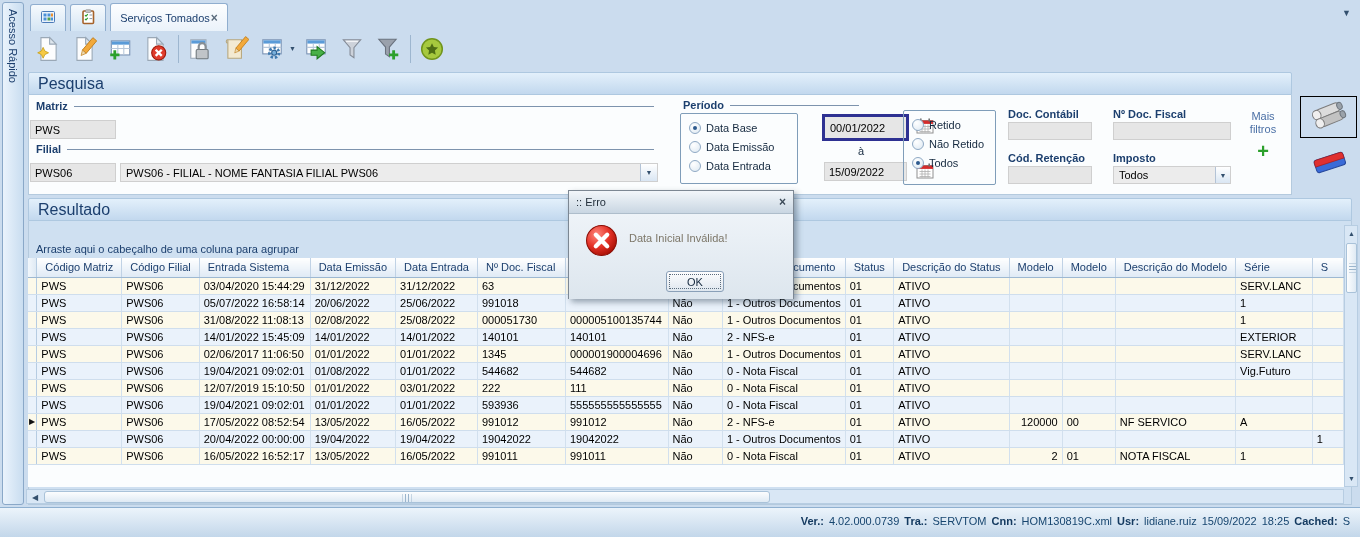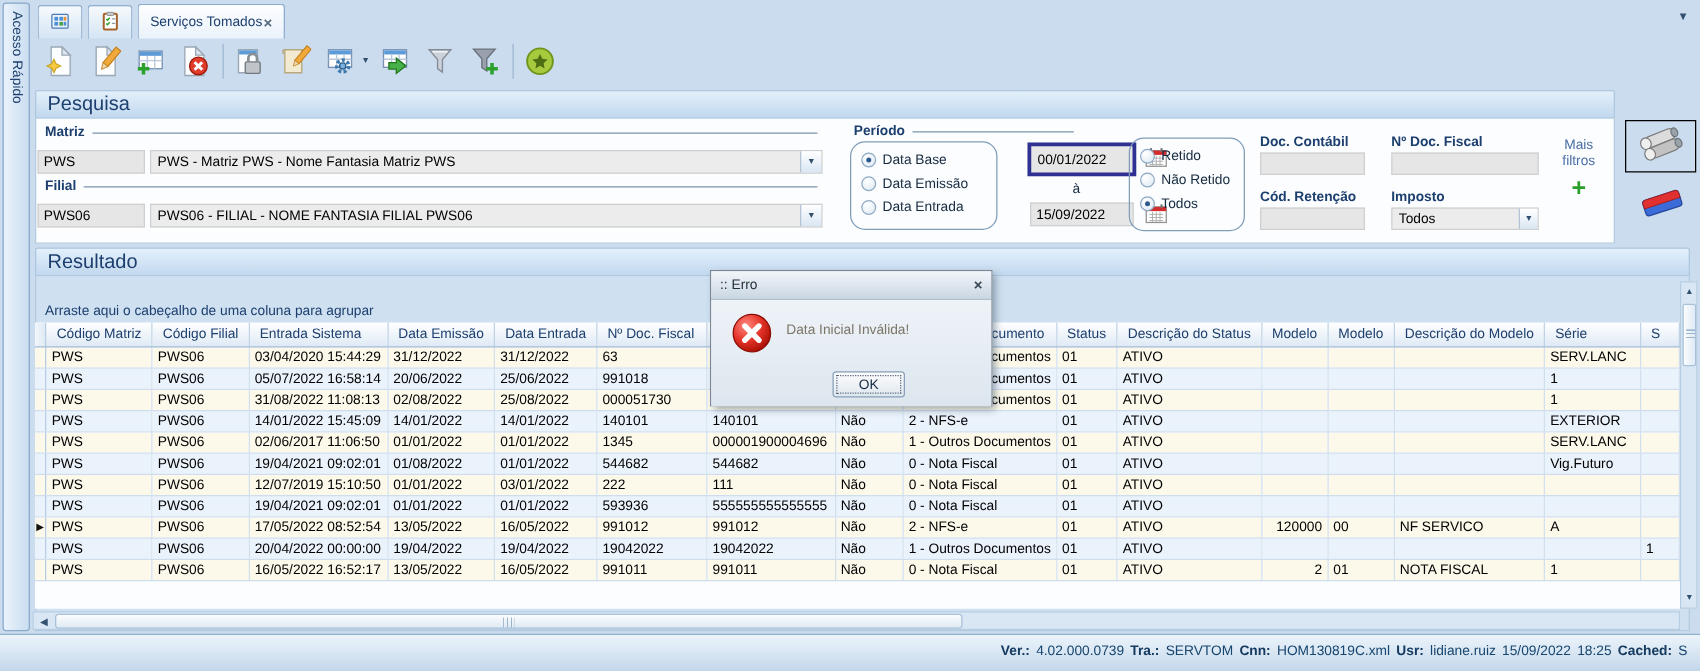--- a/index.html
+++ b/index.html
@@ -39,21 +39,21 @@
   .fgroup { position:absolute; display:flex; align-items:center; gap:6px; }
   .flabel { color:#1c3f6e; font-weight:bold; font-size:11px; white-space:nowrap; }
   .fline { flex:1; height:1px; background:#7d93ad; }
   .tinput { position:absolute; background:#e6e6e6; border:1px solid #cfcfcf; display:flex; align-items:center; padding:0 4px; color:#000; overflow:hidden; white-space:nowrap; }
   .combo { position:absolute; background:#ececec; border:1px solid #cfcfcf; display:flex; align-items:center; }
   .combo-text { flex:1; padding:0 5px; overflow:hidden; white-space:nowrap; }
   .combo-btn { width:17px; align-self:stretch; border-left:1px solid #b3c3d6; background:linear-gradient(#ffffff,#d9e6f3);
     display:flex; align-items:center; justify-content:center; }
   .combo-btn span { font-size:7px; color:#33506e; }
 
-  .grpbox { position:absolute; border:1px solid #7f9db9; border-radius:12px; background:transparent; }
+  .grpbox { position:absolute; border:1px solid #7f9db9; border-radius:2px; background:transparent; }
   .radio-row { position:absolute; display:flex; align-items:center; gap:5px; }
   .radio { position:relative; width:12px; height:12px; border-radius:50%; border:1px solid #8fa9c4; background:radial-gradient(circle at 35% 30%, #ffffff, #dce8f2); }
   .radio.checked::after { content:''; position:absolute; left:3px; top:3px; width:4px; height:4px; border-radius:50%; background:#2d5a8e; }
   .radio-label { color:#15293f; white-space:nowrap; }
 
   #date-start-wrap { left:822px; top:114px; width:87px; height:27px; border:3px solid #2e3192; background:#e6e6e6; display:flex; align-items:center; padding-left:5px; }
   #date-end { left:824px; top:162px; width:83px; height:19px; }
   .cal-btn { position:absolute; width:18px; height:16px; background:transparent; border:none; }
   #range-sep { left:858px; top:145px; color:#15293f; }
 
@@ -90,21 +90,21 @@
   #vthumb { position:absolute; left:1px; top:17px; width:11px; height:50px; background:linear-gradient(90deg,#fcfdfe,#dfeaf4); border:1px solid #a9c2d9; border-radius:2px; }
   #vthumb .grip { position:absolute; top:50%; left:2px; width:7px; height:9px; transform:translateY(-50%);
     background:repeating-linear-gradient(#9ab4cc 0 1px,transparent 1px 3px); }
 
   
   #statusbar { left:0; top:507px; width:1360px; height:30px; background:linear-gradient(#ecf4fb,#c3d7ea); border-top:1px solid #8fb0d0;
     display:flex; align-items:center; justify-content:flex-end; gap:5px; padding:0 10px 4px 0; color:#16456f; }
   #statusbar b { color:#143a60; }
 
   
-  #error-dialog { left:568px; top:216px; width:226px; height:109px; border:1px solid #7c8793; background:#e6edf4;
+  #error-dialog { left:568px; top:190px; width:226px; height:109px; border:1px solid #7c8793; background:#e6edf4;
     box-shadow:3px 3px 6px rgba(40,60,80,.45); z-index:50; }
   .dlg-title { height:23px; background:linear-gradient(#f2f6fa,#c9d6e2); border-bottom:1px solid #aebdcb;
     display:flex; align-items:center; padding:0 7px; color:#24303c; }
   .dlg-title-text { flex:1; }
   .dlg-close { font-weight:bold; font-size:12px; color:#3c4a58; }
   .dlg-body { position:relative; height:85px; background:linear-gradient(#eef3f8,#dde6ee); }
   .err-icon { position:absolute; left:16px; top:10px; }
   .dlg-msg { position:absolute; left:60px; top:18px; color:#7c7668; }
   .dlg-ok { position:absolute; left:97px; top:57px; width:58px; height:21px; background:linear-gradient(#fdfdfe,#dfe7ef);
     border:1px solid #8aa0b8; border-radius:3px; font-family:inherit; font-size:11px; color:#15293f; outline:1px dotted #5a6b7c; outline-offset:-4px; }
@@ -239,26 +239,20 @@
     <span>Pesquisa</span>
   </div>
   <div id="pesquisa-body" class="abs"></div>
 
   <div class="fgroup" style="left:36px; top:100px; width:618px;">
     <span class="flabel">Matriz</span>
       <span class="fline"></span>
   </div>
   <div class="tinput abs" style="left:30px; top:120px; width:86px; height:19px;">
     <span>PWS</span>
-  </div>
-  <div class="combo abs" style="left:120px; top:120px; width:538px; height:19px;">
-    <span class="combo-text">PWS - Matriz PWS - Nome Fantasia Matriz PWS</span>
-    <span class="combo-btn">
-        <span>▼</span>
-      </span>
   </div>
 
   <div class="fgroup" style="left:36px; top:143px; width:618px;">
     <span class="flabel">Filial</span>
       <span class="fline"></span>
   </div>
   <div class="tinput abs" style="left:30px; top:163px; width:86px; height:19px;">
     <span>PWS06</span>
   </div>
   <div class="combo abs" style="left:120px; top:163px; width:538px; height:19px;">

